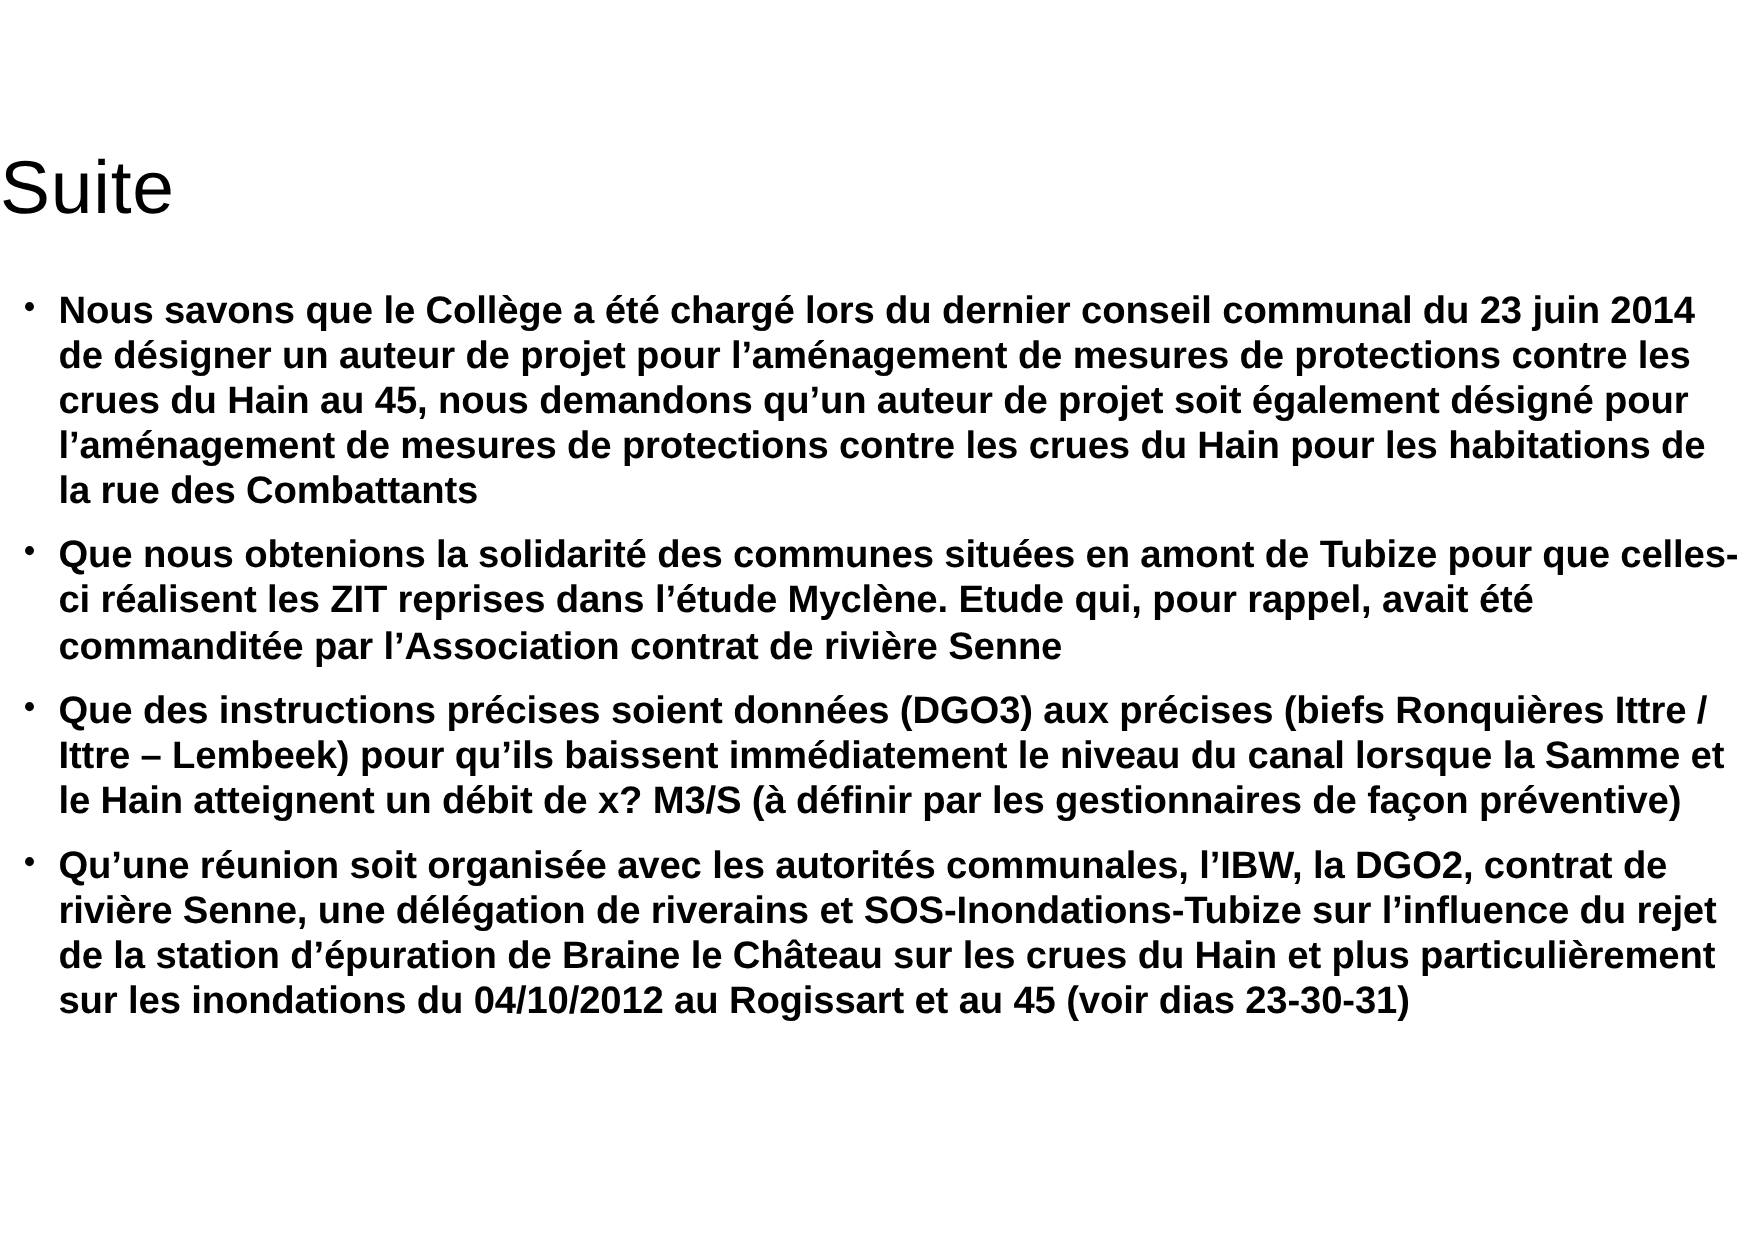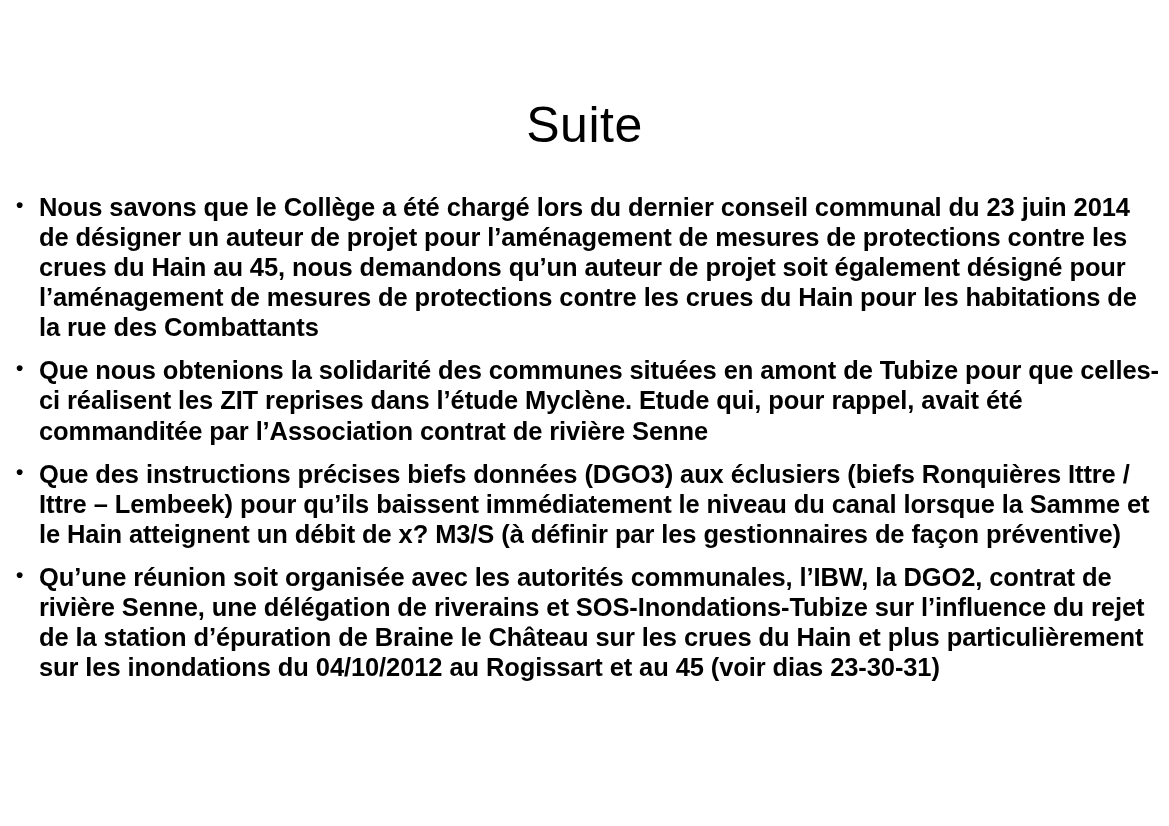--- a/index.html
+++ b/index.html
@@ -18,21 +18,21 @@
     position: relative;
     width: 1169px;
     height: 826px;
     box-sizing: border-box;
   }
   .slide-title {
     position: absolute;
     top: 82px;
     left: 0;
     width: 1169px;
-    text-align: center;
+    text-align: left;
     font-size: 50px;
     font-weight: normal;
     line-height: 1.1;
     letter-spacing: 0.5px;
     margin-top: 16px;
   }
   .body-list {
     position: absolute;
     top: 192px;
     left: 10px;
@@ -72,21 +72,21 @@
     <li class="bullet-item">
       <span class="bullet-mark">•</span>
       <span>Nous savons que le Collège a été chargé lors du dernier conseil communal du 23 juin 2014 de désigner un auteur de projet pour l’aménagement de mesures de protections contre les crues du Hain au 45, nous demandons qu’un auteur de projet soit également désigné pour l’aménagement de mesures de protections contre les crues du Hain pour les habitations de la rue des Combattants</span>
     </li>
     <li class="bullet-item">
       <span class="bullet-mark">•</span>
       <span>Que nous obtenions la solidarité des communes situées en amont de Tubize pour que celles-ci réalisent les ZIT reprises dans l’étude Myclène. Etude qui, pour rappel, avait été commanditée par l’Association contrat de rivière Senne</span>
     </li>
     <li class="bullet-item">
       <span class="bullet-mark">•</span>
-      <span>Que des instructions précises biefs données (DGO3) aux éclusiers (biefs Ronquières Ittre / Ittre – Lembeek) pour qu’ils baissent immédiatement le niveau du canal lorsque la Samme et le Hain atteignent un débit de x? M3/S (à définir par les gestionnaires de façon préventive)</span>
+      <span>Que des instructions précises soient données (DGO3) aux précises (biefs Ronquières Ittre / Ittre – Lembeek) pour qu’ils baissent immédiatement le niveau du canal lorsque la Samme et le Hain atteignent un débit de x? M3/S (à définir par les gestionnaires de façon préventive)</span>
     </li>
     <li class="bullet-item">
       <span class="bullet-mark">•</span>
       <span>Qu’une réunion soit organisée avec les autorités communales, l’IBW, la DGO2, contrat de rivière Senne, une délégation de riverains et SOS-Inondations-Tubize sur l’influence du rejet de la station d’épuration de Braine le Château sur les crues du Hain et plus particulièrement sur les inondations du 04/10/2012 au Rogissart et au 45 (voir dias 23-30-31)</span>
     </li>
   </ul>
 
 </div>
 
 </body></html>

